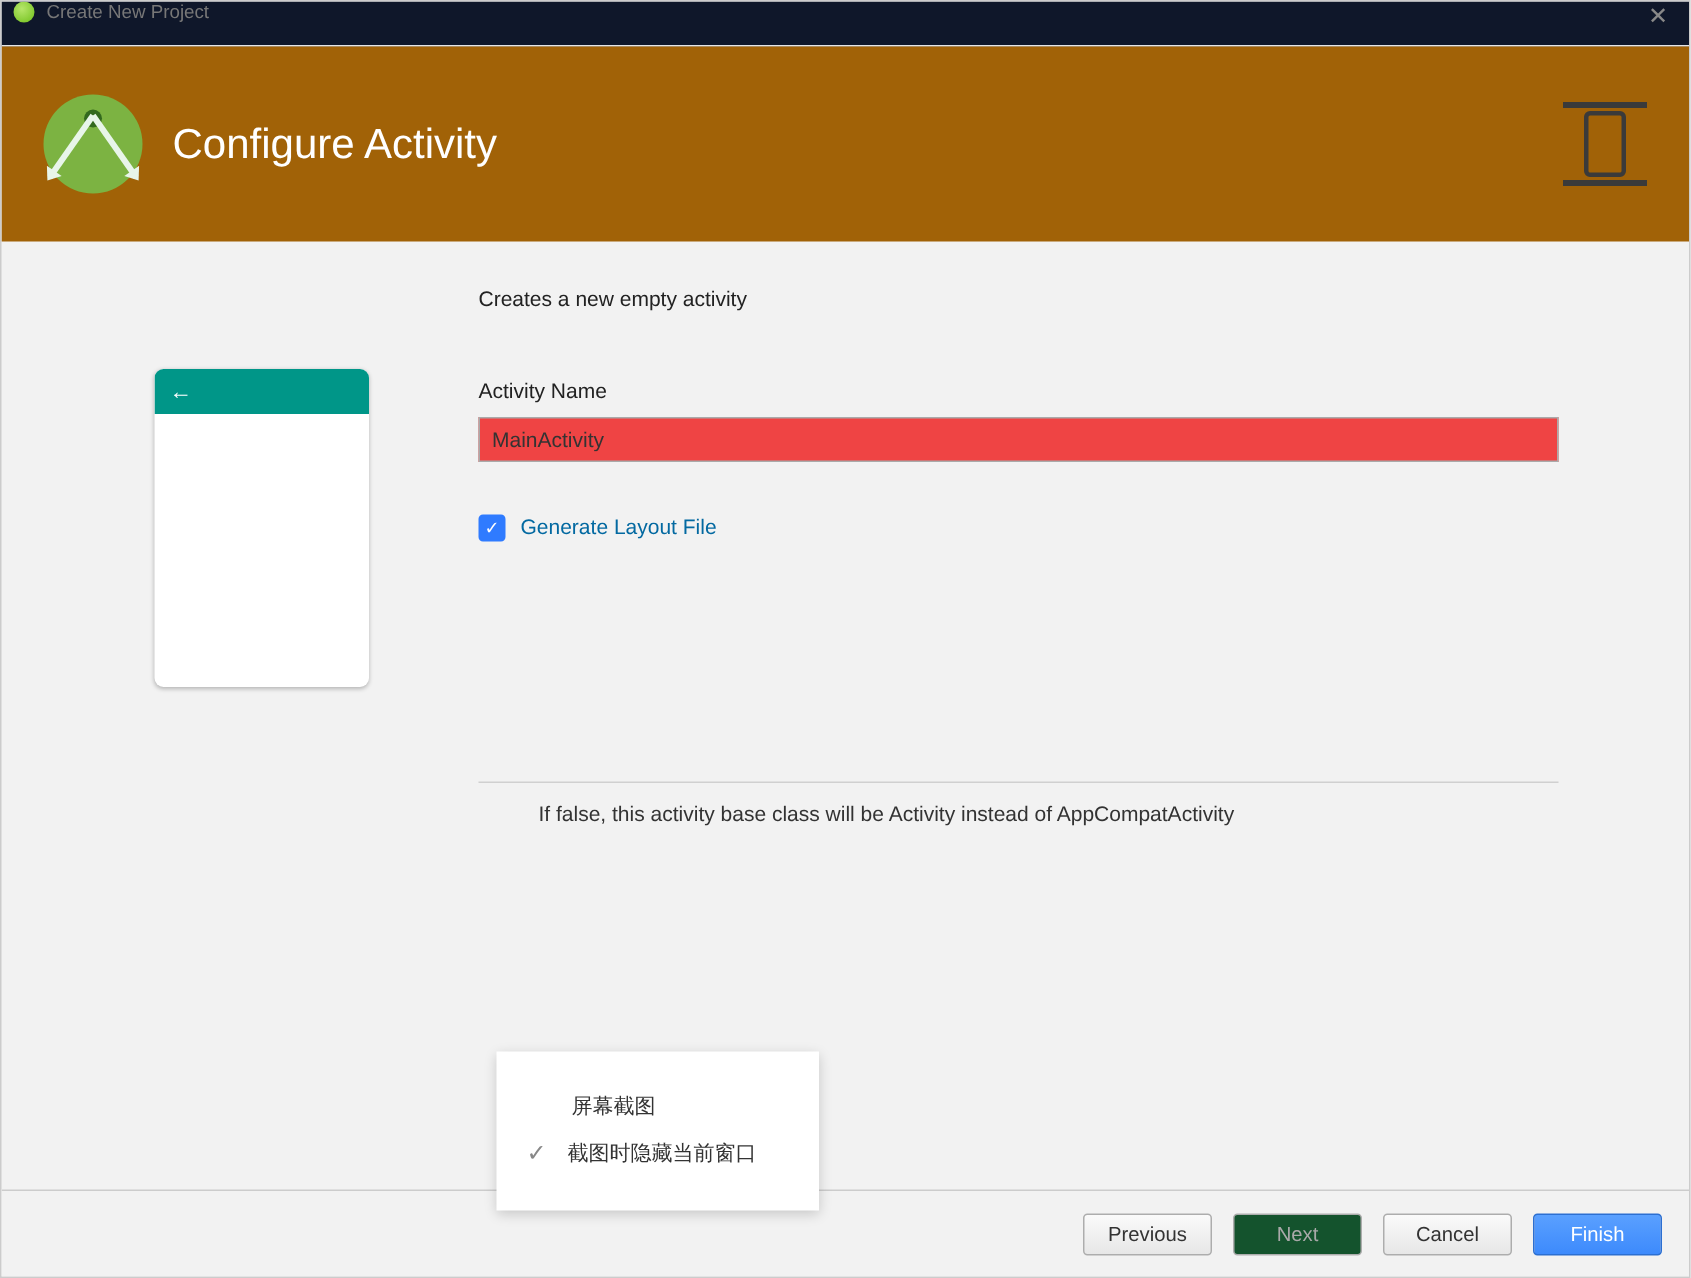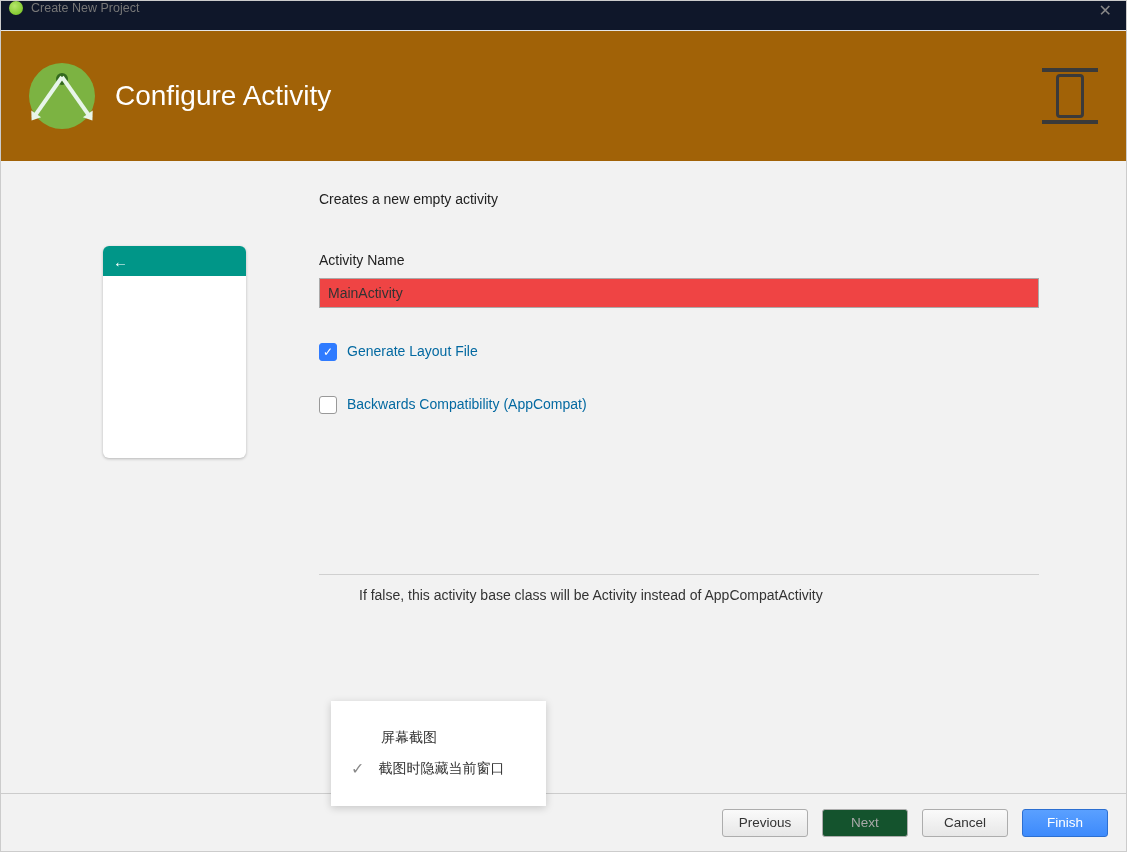--- a/index.html
+++ b/index.html
@@ -227,24 +227,20 @@
       <div class="field-label">Activity Name</div>
       <input class="text-input" type="text" value="MainActivity" style="">
     </div>
 
     <div class="cb-row">
       <span class="cb checked"></span>
       <span>Generate Layout File</span>
     </div>
 
 
-    <div class="cb-row" style="margin-bottom:0">
-      <span class="cb unchecked"></span>
-      <span>Backwards Compatibility (AppCompat)</span>
-    </div>
 
     <hr class="help-sep">
     <div class="help-text">If false, this activity base class will be Activity instead of AppCompatActivity</div>
   </div>
 
   <div class="popup">
     <div class="popup-title">屏幕截图</div>
     <div class="popup-item">
       <span class="check">✓</span>
       <span>截图时隐藏当前窗口</span>

